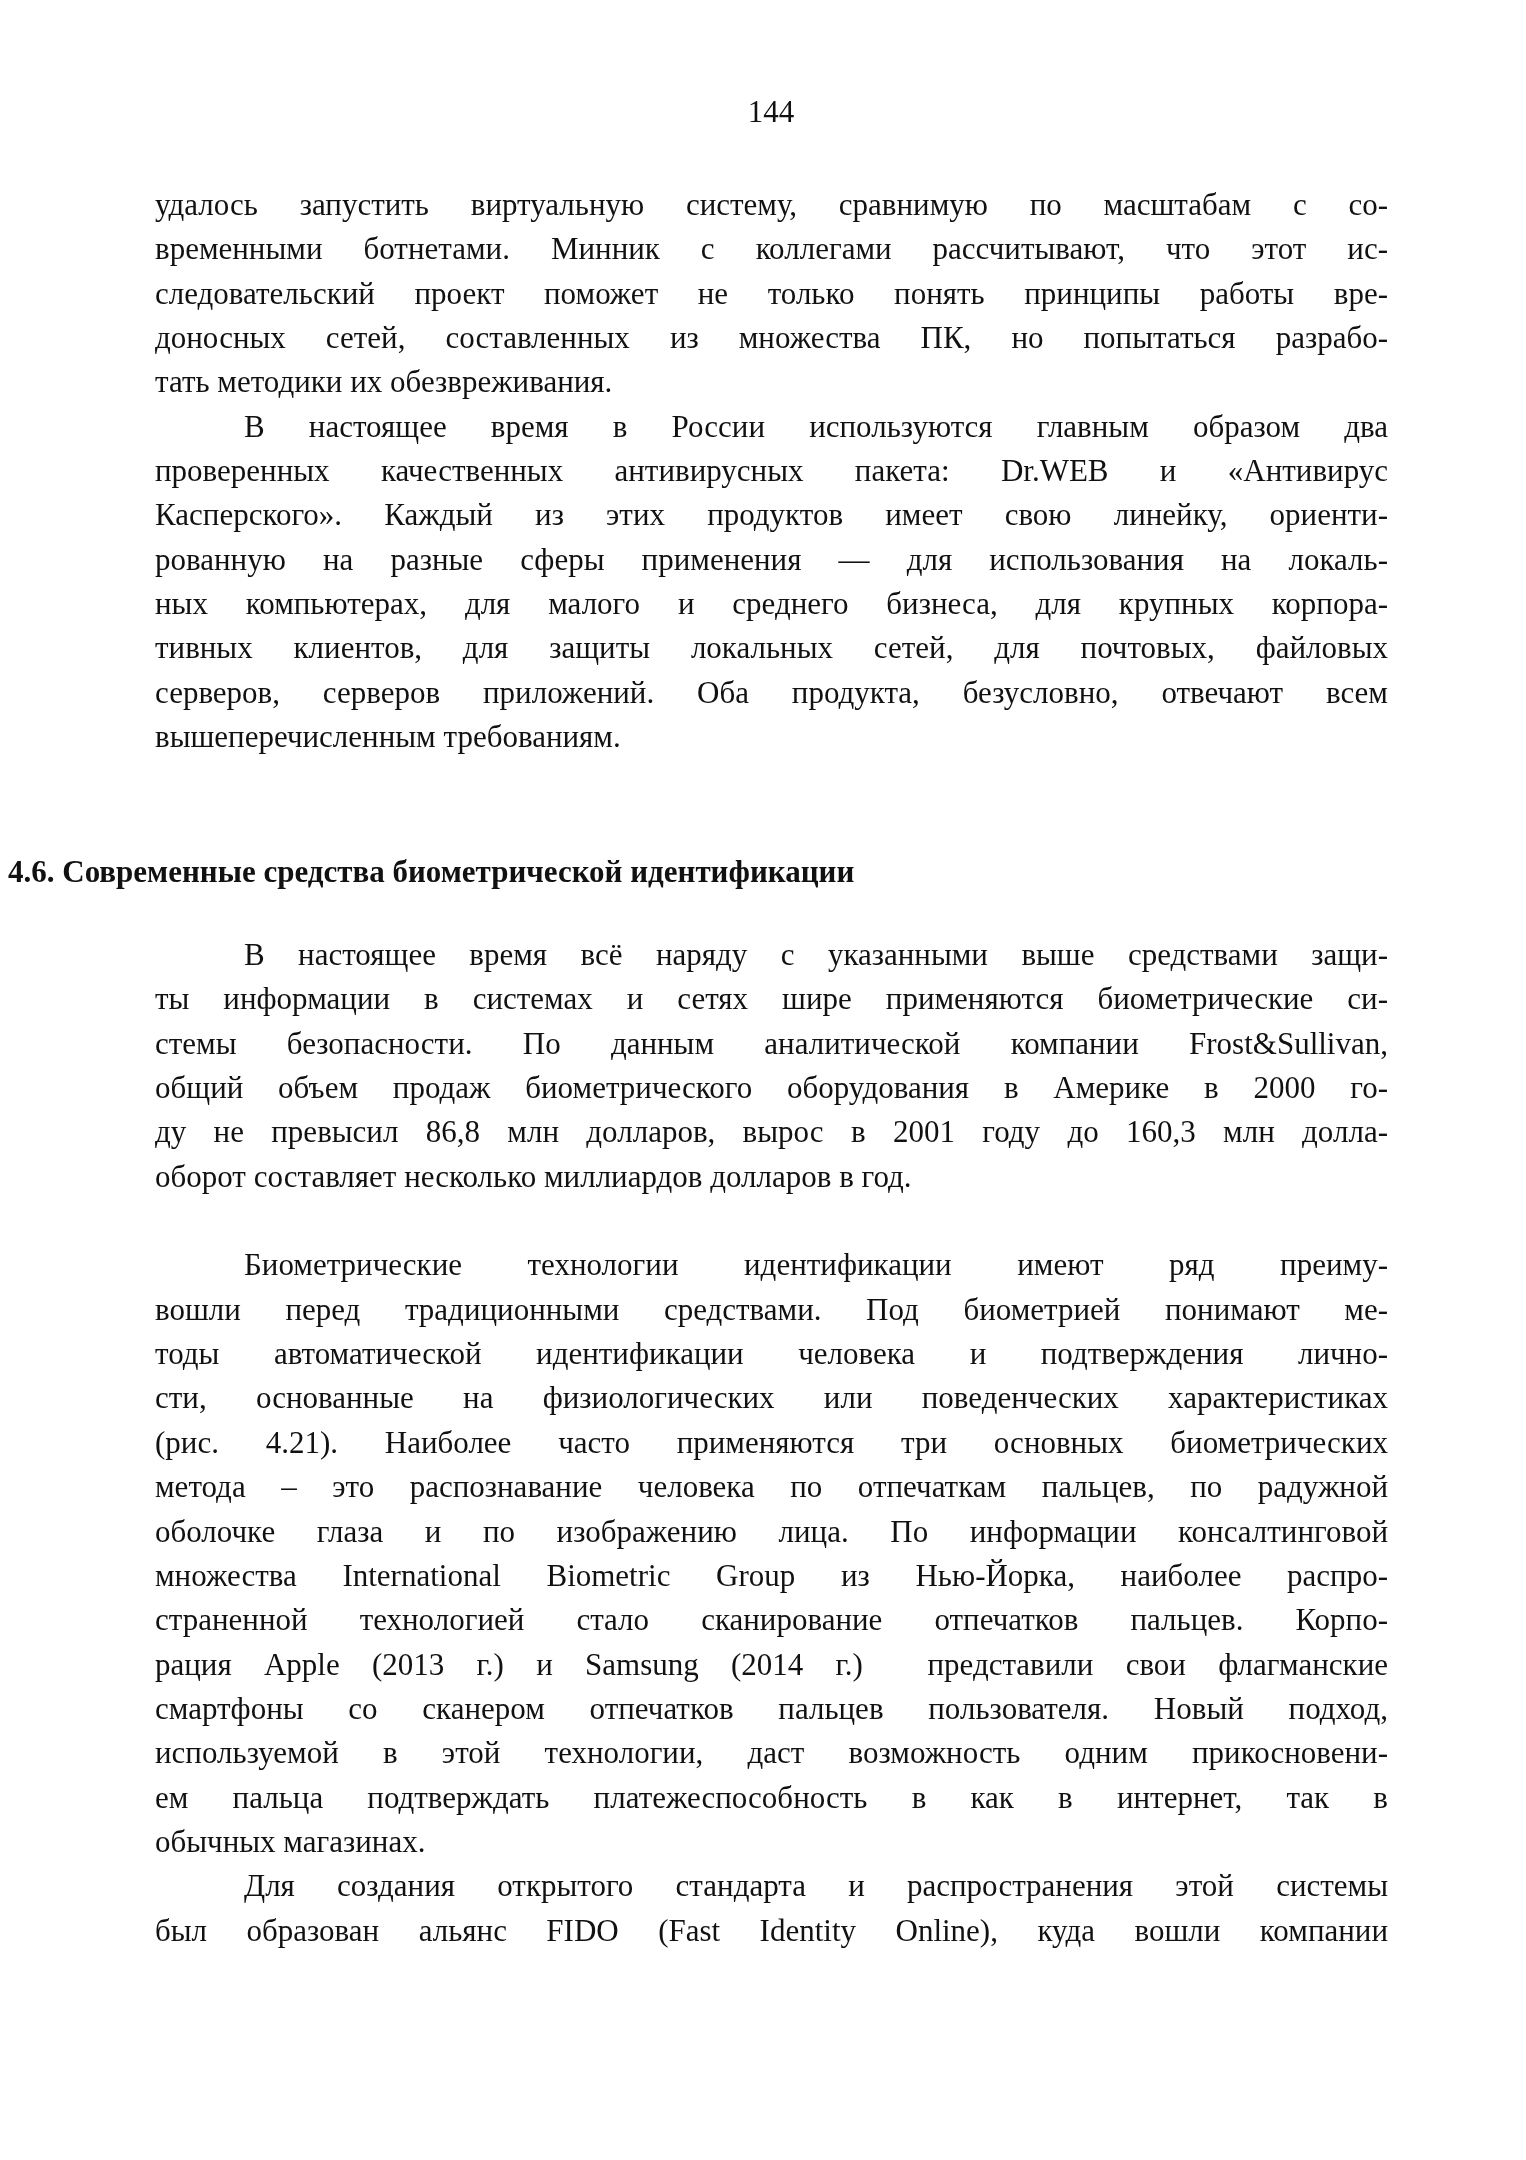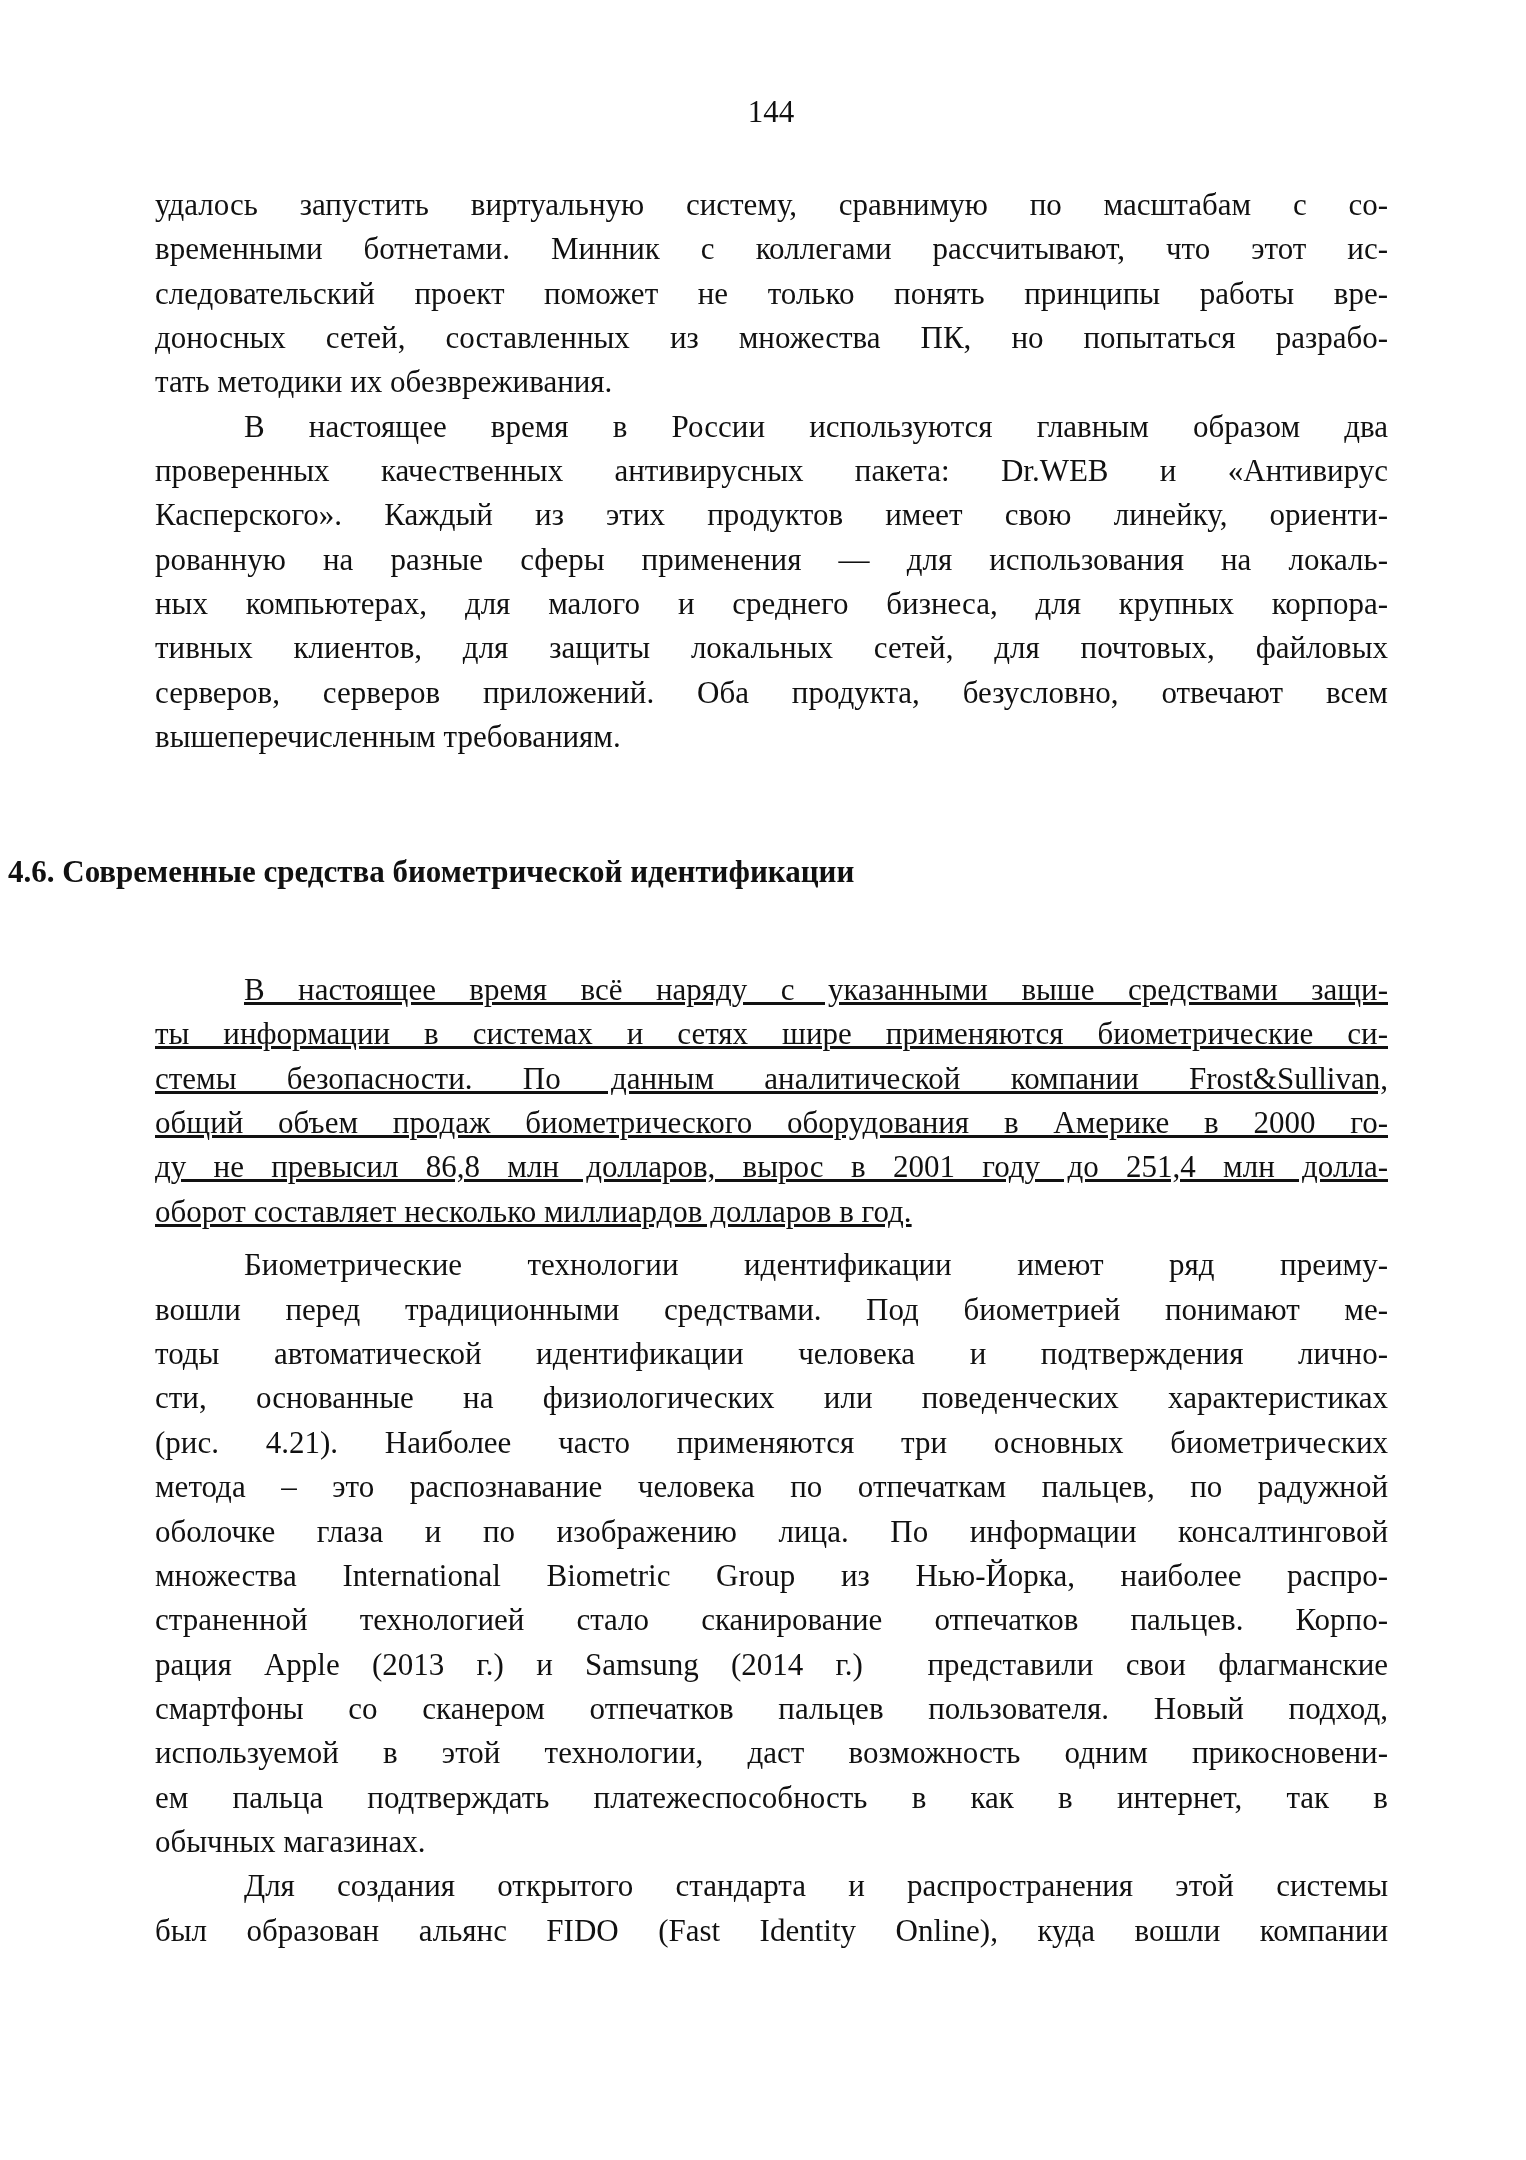--- a/index.html
+++ b/index.html
@@ -47,26 +47,26 @@
     <span class="line">Касперского». Каждый из этих продуктов имеет свою линейку, ориенти-</span>
     <span class="line">рованную на разные сферы применения — для использования на локаль-</span>
     <span class="line">ных компьютерах, для малого и среднего бизнеса, для крупных корпора-</span>
     <span class="line">тивных клиентов, для защиты локальных сетей, для почтовых, файловых</span>
     <span class="line">серверов, серверов приложений. Оба продукта, безусловно, отвечают всем</span>
     <span class="line last">вышеперечисленным требованиям.</span>
   </div>
 
   <div class="heading">4.6. Современные средства биометрической идентификации</div>
 
-  <div class="block" style="top:968px;text-decoration:underline;">
+  <div class="block" style="top:933px;">
     <span class="line indent">В настоящее время всё наряду с указанными выше средствами защи-</span>
     <span class="line">ты информации в системах и сетях шире применяются биометрические си-</span>
     <span class="line">стемы безопасности. По данным аналитической компании Frost&amp;Sullivan,</span>
     <span class="line">общий объем продаж биометрического оборудования в Америке в 2000 го-</span>
-    <span class="line">ду не превысил 86,8 млн долларов, вырос в 2001 году до 251,4 млн долла-</span>
+    <span class="line">ду не превысил 86,8 млн долларов, вырос в 2001 году до 160,3 млн долла-</span>
     <span class="line last">оборот составляет несколько миллиардов долларов в год.</span>
   </div>
 
   <div class="block" style="top:1243.45px;">
     <span class="line indent">Биометрические технологии идентификации имеют ряд преиму-</span>
     <span class="line">вошли перед традиционными средствами. Под биометрией понимают ме-</span>
     <span class="line">тоды автоматической идентификации человека и подтверждения лично-</span>
     <span class="line">сти, основанные на физиологических или поведенческих характеристиках</span>
     <span class="line">(рис. 4.21). Наиболее часто применяются три основных биометрических</span>
     <span class="line">метода – это распознавание человека по отпечаткам пальцев, по радужной</span>

